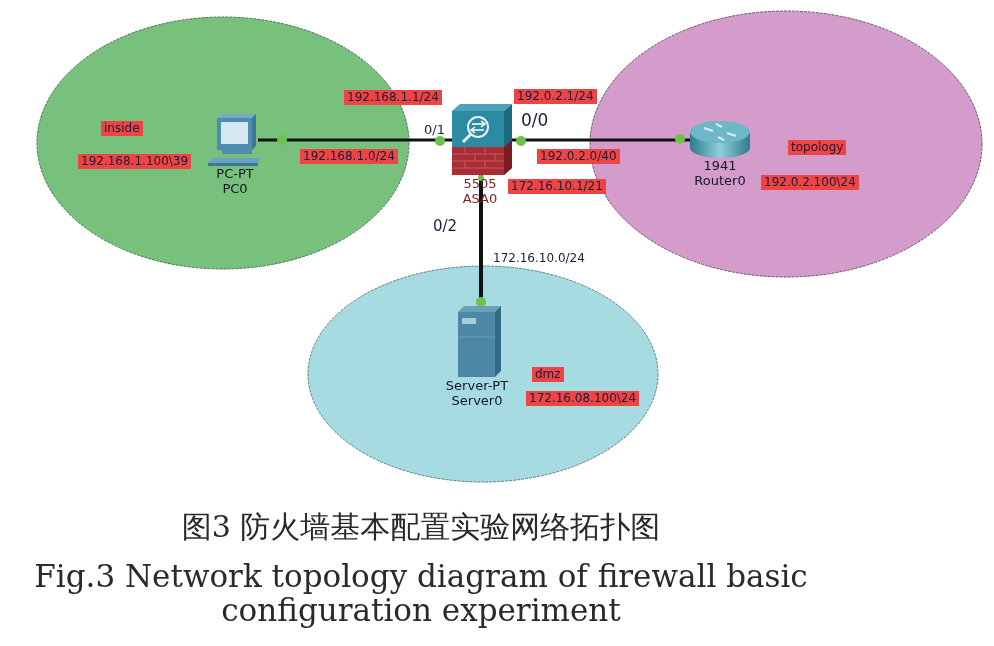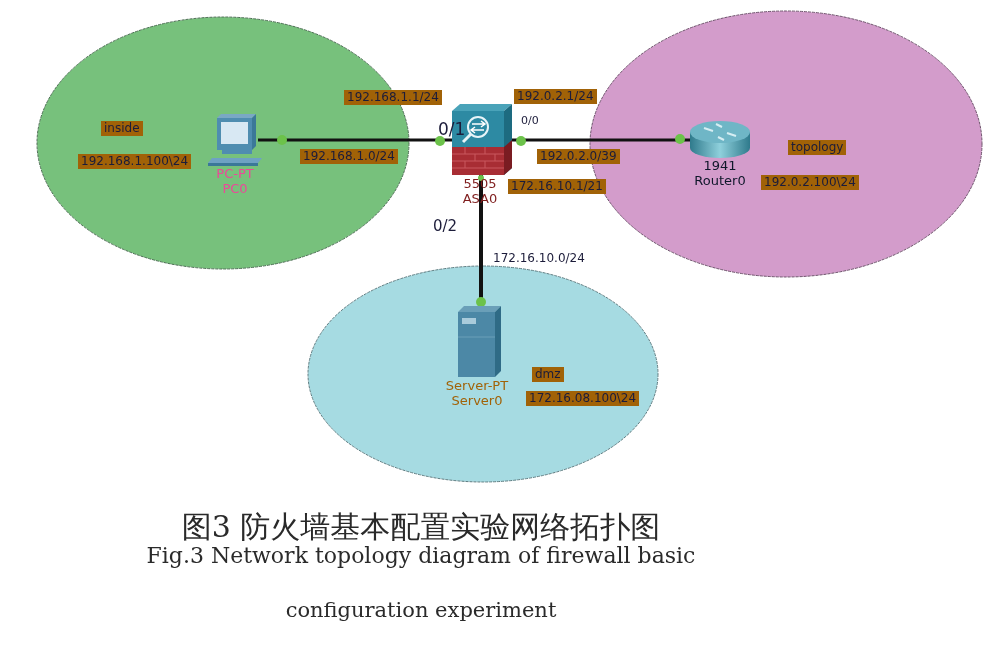--- a/index.html
+++ b/index.html
@@ -1,34 +1,34 @@
 <!DOCTYPE html>
 <html><head>
   <meta charset="utf-8">
   <style>
     html, body { margin:0; padding:0; background:#ffffff; }
     body { width:994px; height:646px; position:relative; overflow:hidden; font-family:"DejaVu Sans", sans-serif; }
     #diagram { position:absolute; left:0; top:0; width:994px; height:500px; }
     .lbl {
-      position:absolute; background:#a16207; color:#1c1c3a;
+      position:absolute; background:#ef4444; color:#1c1c3a;
       font-family:"DejaVu Sans", sans-serif; font-size:12px; line-height:15px;
       padding:0 3px; white-space:nowrap;
     }
     .lbl.plain { background:transparent; }
     .devname {
       position:absolute; font-family:"DejaVu Sans", sans-serif; font-size:13px;
       line-height:15px; text-align:center; white-space:nowrap;
     }
     .caption {
       position:absolute; left:0; width:842px; text-align:center;
       font-family:"DejaVu Serif", serif; color:#2a2a2a;
     }
     #cap-cn { top:508px; font-size:30px; line-height:38px; }
-    #cap-en1 { top:536px; font-size:22px; line-height:40px; }
-    #cap-en2 { top:590px; font-size:21px; line-height:40px; }
+    #cap-en1 { top:556px; font-size:31px; line-height:40px; }
+    #cap-en2 { top:590px; font-size:31px; line-height:40px; }
   </style>
 </head>
 <body>
 
 <div id="diagram">
   <svg width="994" height="500" style="position:absolute;left:0;top:0">
 
     <ellipse cx="223" cy="143" rx="186" ry="126" fill="#77c17c" stroke="#4e6e55" stroke-width="1" stroke-dasharray="3,1"></ellipse>
     <ellipse cx="786" cy="144" rx="196" ry="133" fill="#d39ccb" stroke="#6e546c" stroke-width="1" stroke-dasharray="3,1"></ellipse>
     <ellipse cx="483" cy="374" rx="175" ry="108" fill="#a6dbe2" stroke="#5f7d82" stroke-width="1" stroke-dasharray="3,1"></ellipse>
@@ -101,49 +101,49 @@
       <rect x="458" y="312" width="37" height="65" fill="#4c88a6"></rect>
       <rect x="462" y="318" width="14" height="6" fill="#a9cbdb"></rect>
       <line x1="458" y1="337" x2="495" y2="337" stroke="#6a9fb8" stroke-width="1"></line>
     </g>
   </svg>
 
   <span class="lbl" style="left:101px;top:121px">inside</span>
   <span class="lbl" style="left:788px;top:140px">topology</span>
   <span class="lbl" style="left:532px;top:367px">dmz</span>
 
-  <span class="lbl" style="left:78px;top:154px">192.168.1.100\24</span>
+  <span class="lbl" style="left:78px;top:154px">192.168.1.100\39</span>
   <span class="lbl" style="left:761px;top:175px">192.0.2.100\24</span>
   <span class="lbl" style="left:526px;top:391px">172.16.08.100\24</span>
 
   <span class="lbl" style="left:344px;top:90px">192.168.1.1/24</span>
   <span class="lbl" style="left:300px;top:149px">192.168.1.0/24</span>
-  <span class="lbl plain" style="left:435px;top:122px;font-size:17px">0/1</span>
+  <span class="lbl plain" style="left:421px;top:122px;font-size:13px">0/1</span>
 
   <span class="lbl" style="left:514px;top:89px">192.0.2.1/24</span>
-  <span class="lbl plain" style="left:518px;top:113px;font-size:11px">0/0</span>
-  <span class="lbl" style="left:537px;top:149px">192.0.2.0/39</span>
+  <span class="lbl plain" style="left:518px;top:113px;font-size:17px">0/0</span>
+  <span class="lbl" style="left:537px;top:149px">192.0.2.0/40</span>
 
   <span class="lbl" style="left:508px;top:179px">172.16.10.1/21</span>
   <span class="lbl plain" style="left:430px;top:219px;font-size:15px">0/2</span>
   <span class="lbl plain" style="left:490px;top:251px">172.16.10.0/24</span>
 
-  <div class="devname" style="left:210px;top:166px;width:50px;color:#ec4899">
+  <div class="devname" style="left:210px;top:166px;width:50px;color:#0f172a">
     <div>PC-PT</div>
     <div>PC0</div>
   </div>
   <div class="devname" style="left:455px;top:176px;width:50px;color:#7f1d1d">
     <div>5505</div>
     <div>ASA0</div>
   </div>
   <div class="devname" style="left:680px;top:158px;width:80px;color:#0f172a">
     <div>1941</div>
     <div>Router0</div>
   </div>
-  <div class="devname" style="left:437px;top:378px;width:80px;color:#a16207">
+  <div class="devname" style="left:437px;top:378px;width:80px;color:#0f172a">
     <div>Server-PT</div>
     <div>Server0</div>
   </div>
 </div>
 
 <div id="cap-cn" class="caption">图3 防火墙基本配置实验网络拓扑图</div>
 <div id="cap-en1" class="caption">Fig.3 Network topology diagram of firewall basic</div>
 <div id="cap-en2" class="caption">configuration experiment</div>
 
 </body></html>

